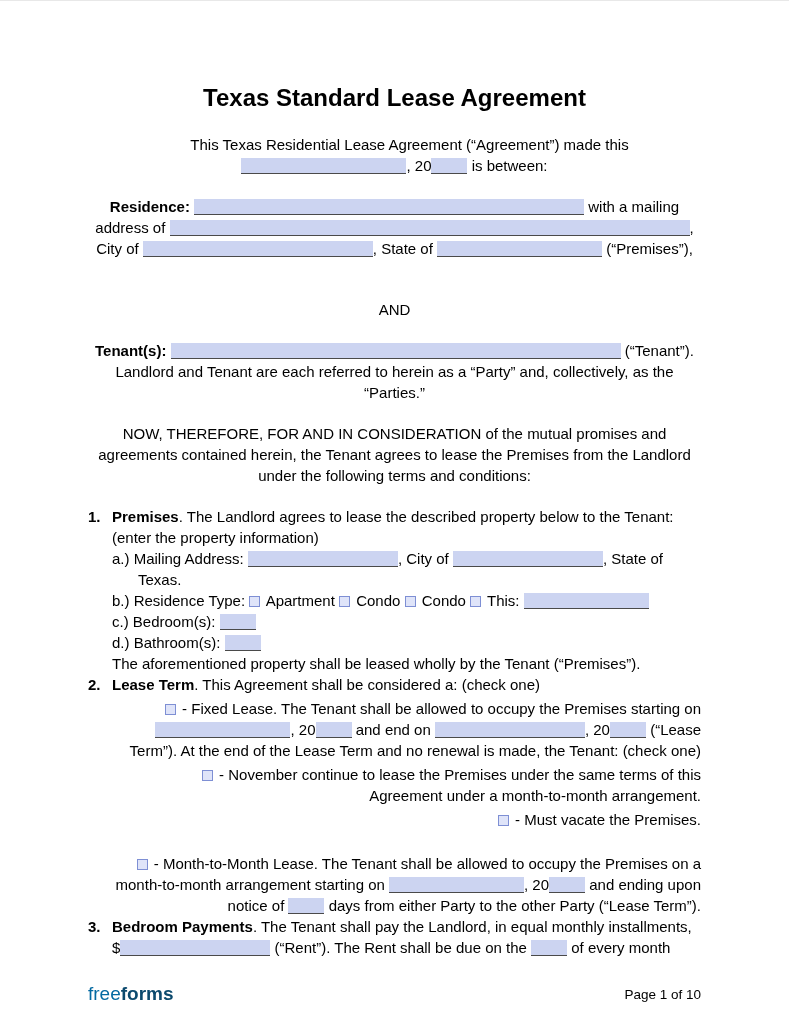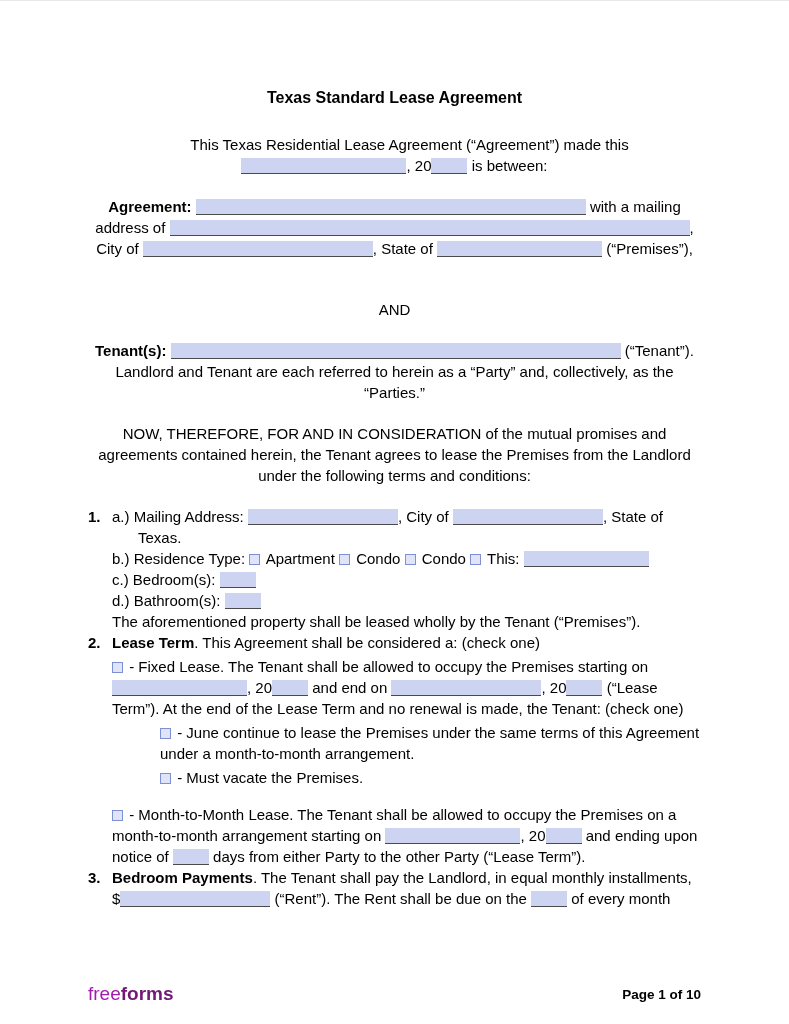--- a/index.html
+++ b/index.html
@@ -14,21 +14,21 @@
     border-top: 1px solid #e8e8e8;
   }
   .doc {
     position: absolute; inset: 0;
     padding: 86px 88px 0 88px;
     font-size: 15px;
     line-height: 21px;
   }
   .title {
     text-align: center;
-    font-size: 16px;
+    font-size: 24px;
     font-weight: bold;
     margin: 0 0 26px 0;
   }
   .para { margin: 0 0 20px 0; text-align: center; }
   .intro { text-indent: 30px; }
   .block { display: block; margin-top: 40px; }
 
   .blank {
     display: inline-block;
     height: 16px;
@@ -46,63 +46,64 @@
     background: #dfe4f9;
     border: 1px solid #7e8fd4;
     vertical-align: -1px;
     margin-right: 2px;
   }
 
   .item { position: relative; padding-left: 24px; margin: 0; }
   .item .num { position: absolute; left: 0; top: 0; font-weight: bold; }
   .ip { margin: 0; }
   .hang { padding-left: 26px; text-indent: -26px; }
-  .csub { margin: 3px 0 0 0; }
+  .csub { margin: 3px 0 0 0; text-align: right; }
   .nest { margin-left: 48px; }
-  .mt5 { margin-top: 16px; }
+  .mt5 { margin-top: 23px; }
 
   .footer {
     position: absolute;
     left: 88px; right: 88px; top: 982px;
     display: flex; justify-content: space-between; align-items: center;
   }
   .brand { font-size: 19px; }
-  .brand-free { color: #a21caf; }
-  .brand-forms { color: #701a75; font-weight: bold; }
-  .page-num { font-size: 13.5px; font-weight: bold; }
+  .brand-free { color: #0369a1; }
+  .brand-forms { color: #0c4a6e; font-weight: bold; }
+  .page-num { font-size: 13.5px; font-weight: normal; }
 </style>
 </head>
 <body>
 
 <div class="doc">
 
   <h1 class="title">Texas Standard Lease Agreement</h1>
 
   <p class="para intro"><span>This Texas Residential Lease Agreement (“Agreement”) made this </span><span class="blank w165"></span><span>, 20</span><span class="blank w36"></span><span> is between:</span></p>
 
-  <p class="para"><b>Agreement:</b> <span class="blank w390"></span><span> with a mailing address of </span><span class="blank w520"></span><span>, City of </span><span class="blank w230"></span><span>, State of </span><span class="blank w165"></span><span> (“Premises”),</span><span class="block">AND</span></p>
+  <p class="para"><b>Residence:</b> <span class="blank w390"></span><span> with a mailing address of </span><span class="blank w520"></span><span>, City of </span><span class="blank w230"></span><span>, State of </span><span class="blank w165"></span><span> (“Premises”),</span><span class="block">AND</span></p>
 
   <p class="para"><b>Tenant(s):</b> <span class="blank w450"></span><span> (“Tenant”). Landlord and Tenant are each referred to herein as a “Party” and, collectively, as the “Parties.”</span></p>
 
   <p class="para">NOW, THEREFORE, FOR AND IN CONSIDERATION of the mutual promises and agreements contained herein, the Tenant agrees to lease the Premises from the Landlord under the following terms and conditions:</p>
 
   <div class="item">
     <span class="num">1.</span>
+    <p class="ip"><b>Premises</b><span>. The Landlord agrees to lease the described property below to the Tenant: (enter the property information)</span></p>
     <p class="ip hang"><span>a.) Mailing Address: </span><span class="blank w150"></span><span>, City of </span><span class="blank w150"></span><span>, State of Texas.</span></p>
     <p class="ip"><span>b.) Residence Type: </span><span class="cb"></span><span> Apartment </span><span class="cb"></span><span> Condo </span><span class="cb"></span><span> Condo </span><span class="cb"></span><span> This: </span><span class="blank w125"></span></p>
     <p class="ip"><span>c.) Bedroom(s): </span><span class="blank w36"></span></p>
     <p class="ip"><span>d.) Bathroom(s): </span><span class="blank w36"></span></p>
     <p class="ip">The aforementioned property shall be leased wholly by the Tenant (“Premises”).</p>
   </div>
 
   <div class="item">
     <span class="num">2.</span>
     <p class="ip"><b>Lease Term</b><span>. This Agreement shall be considered a: (check one)</span></p>
     <p class="ip csub"><span class="cb"></span><span> - Fixed Lease. The Tenant shall be allowed to occupy the Premises starting on </span><span class="blank w135"></span><span>, 20</span><span class="blank w36"></span><span> and end on </span><span class="blank w150"></span><span>, 20</span><span class="blank w36"></span><span> (“Lease Term”). At the end of the Lease Term and no renewal is made, the Tenant: (check one)</span></p>
-    <p class="ip csub nest"><span class="cb"></span><span> - June continue to lease the Premises under the same terms of this Agreement under a month-to-month arrangement.</span></p>
+    <p class="ip csub nest"><span class="cb"></span><span> - November continue to lease the Premises under the same terms of this Agreement under a month-to-month arrangement.</span></p>
     <p class="ip csub nest"><span class="cb"></span><span> - Must vacate the Premises.</span></p>
     <p class="ip csub mt5"><span class="cb"></span><span> - Month-to-Month Lease. The Tenant shall be allowed to occupy the Premises on a month-to-month arrangement starting on </span><span class="blank w135"></span><span>, 20</span><span class="blank w36"></span><span> and ending upon notice of </span><span class="blank w36"></span><span> days from either Party to the other Party (“Lease Term”).</span></p>
   </div>
 
   <div class="item">
     <span class="num">3.</span>
     <p class="ip"><b>Bedroom Payments</b><span>. The Tenant shall pay the Landlord, in equal monthly installments, $</span><span class="blank w150"></span><span> (“Rent”). The Rent shall be due on the </span><span class="blank w36"></span><span> of every month</span></p>
   </div>
 
 </div>

